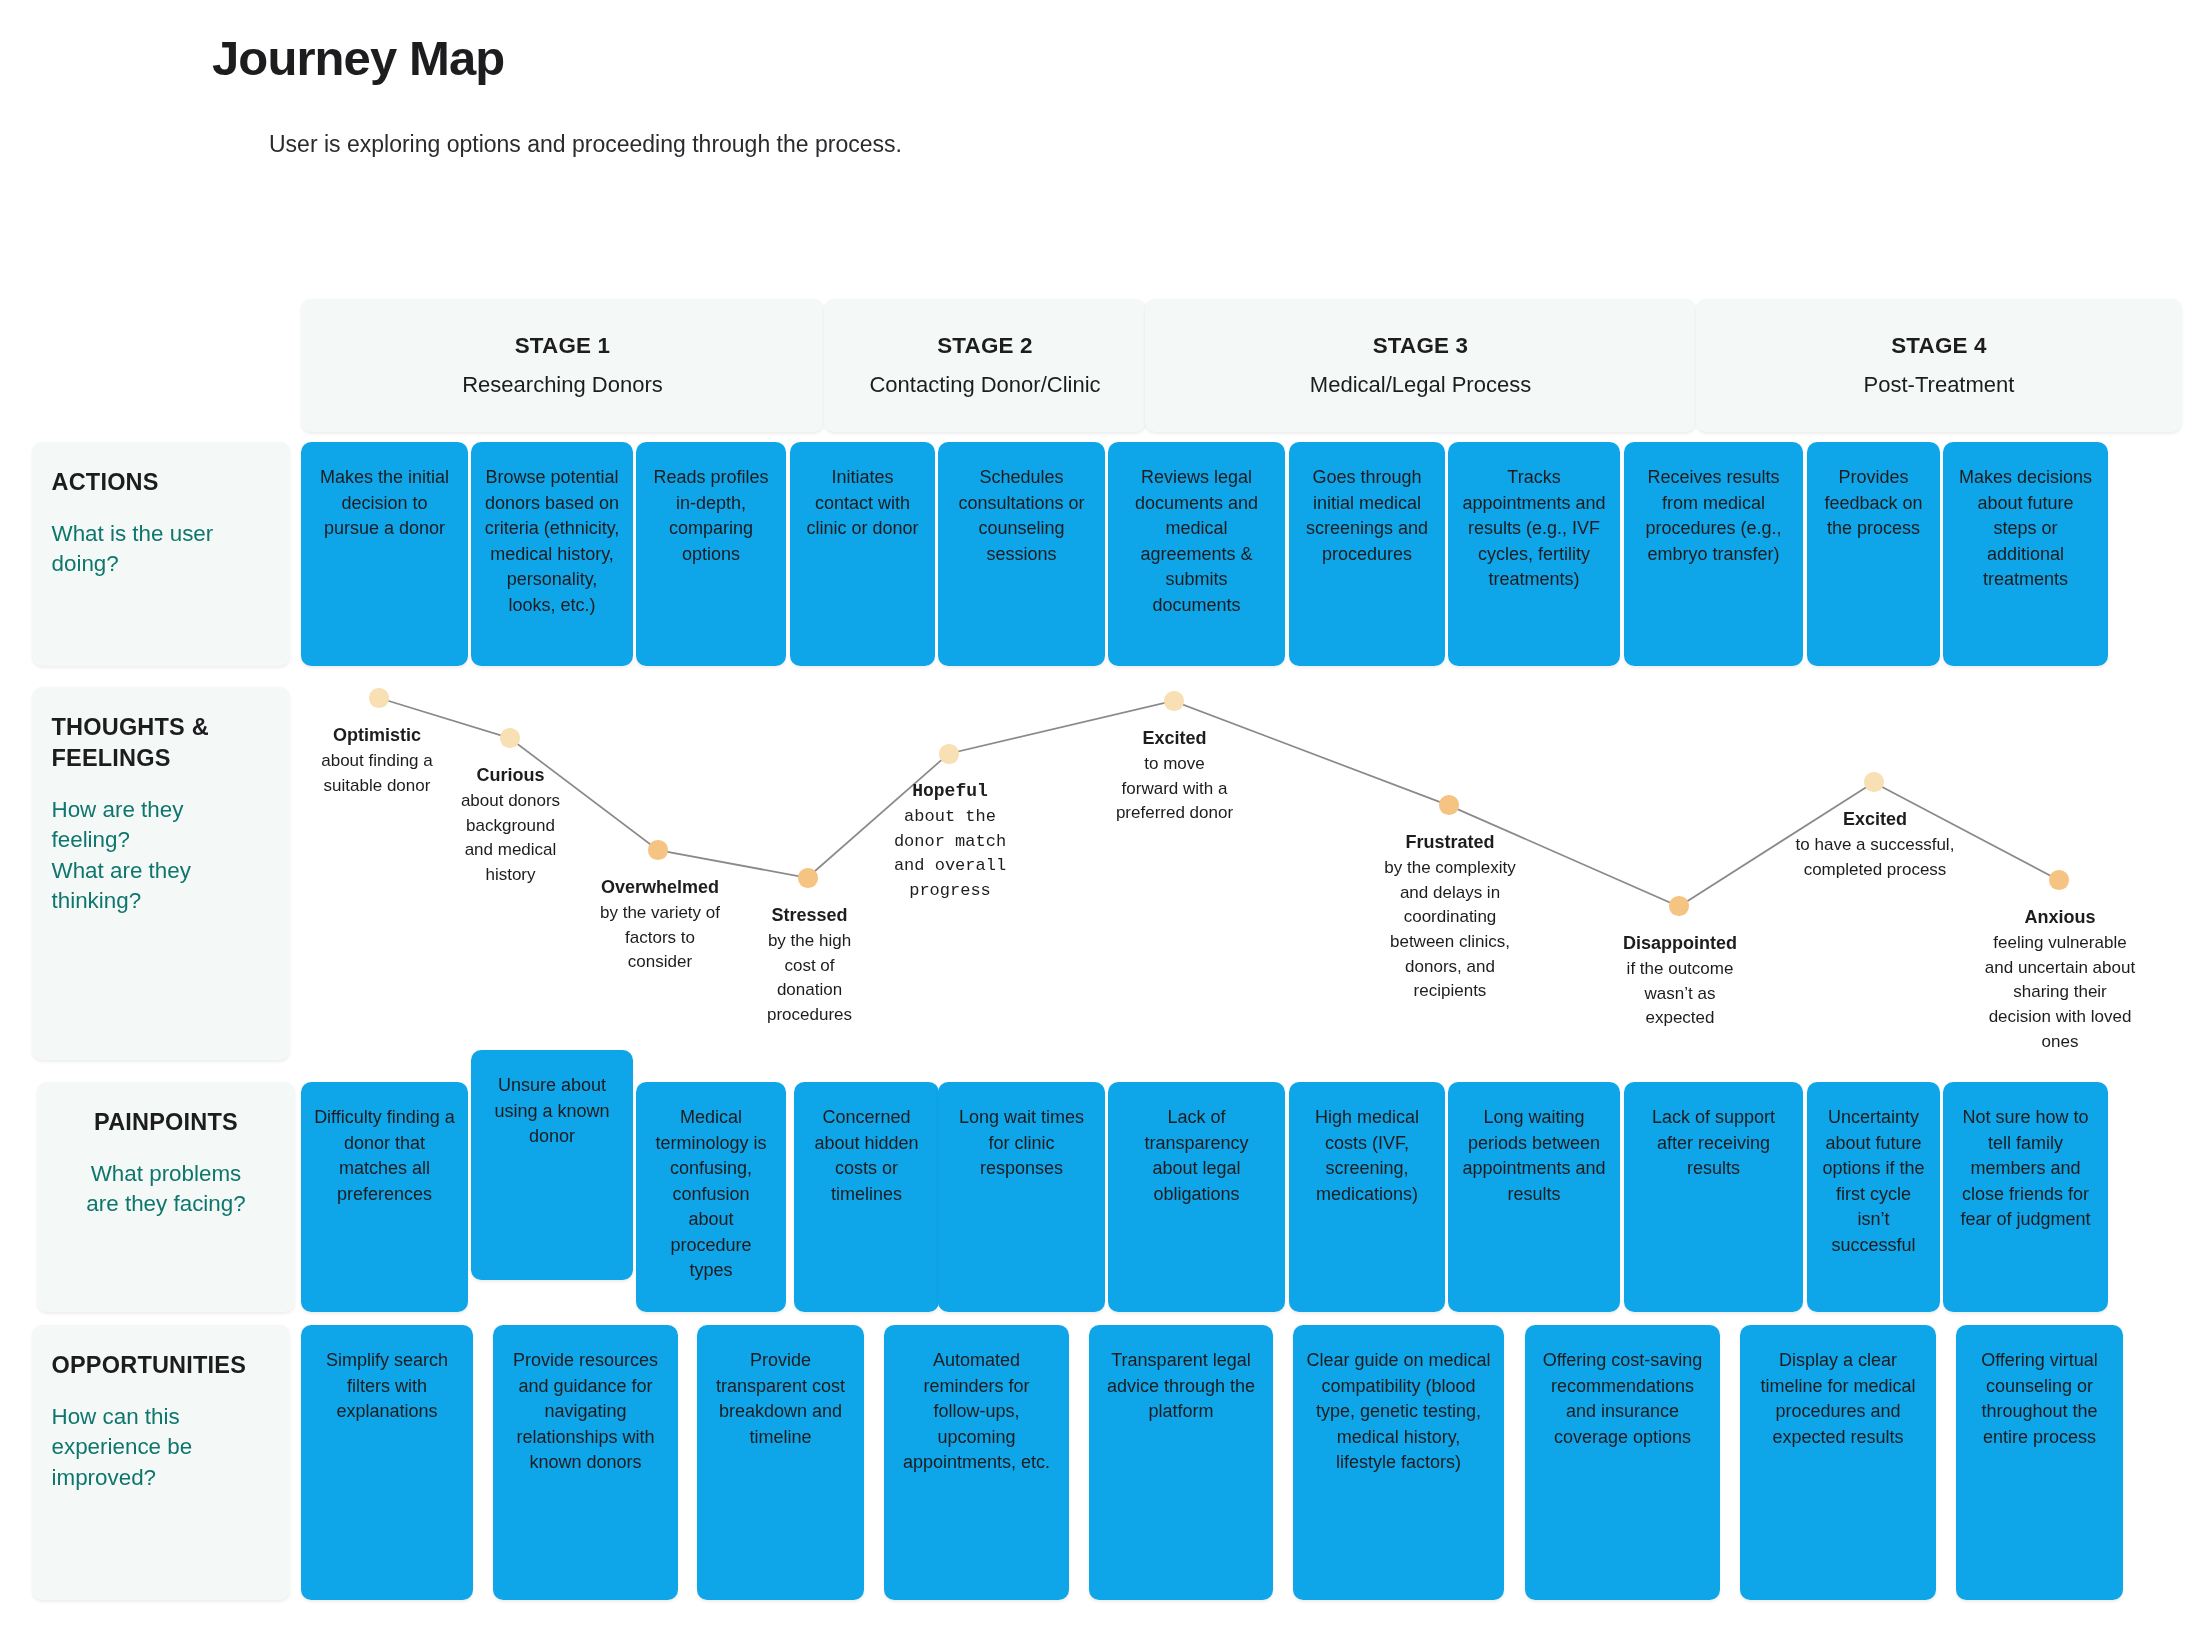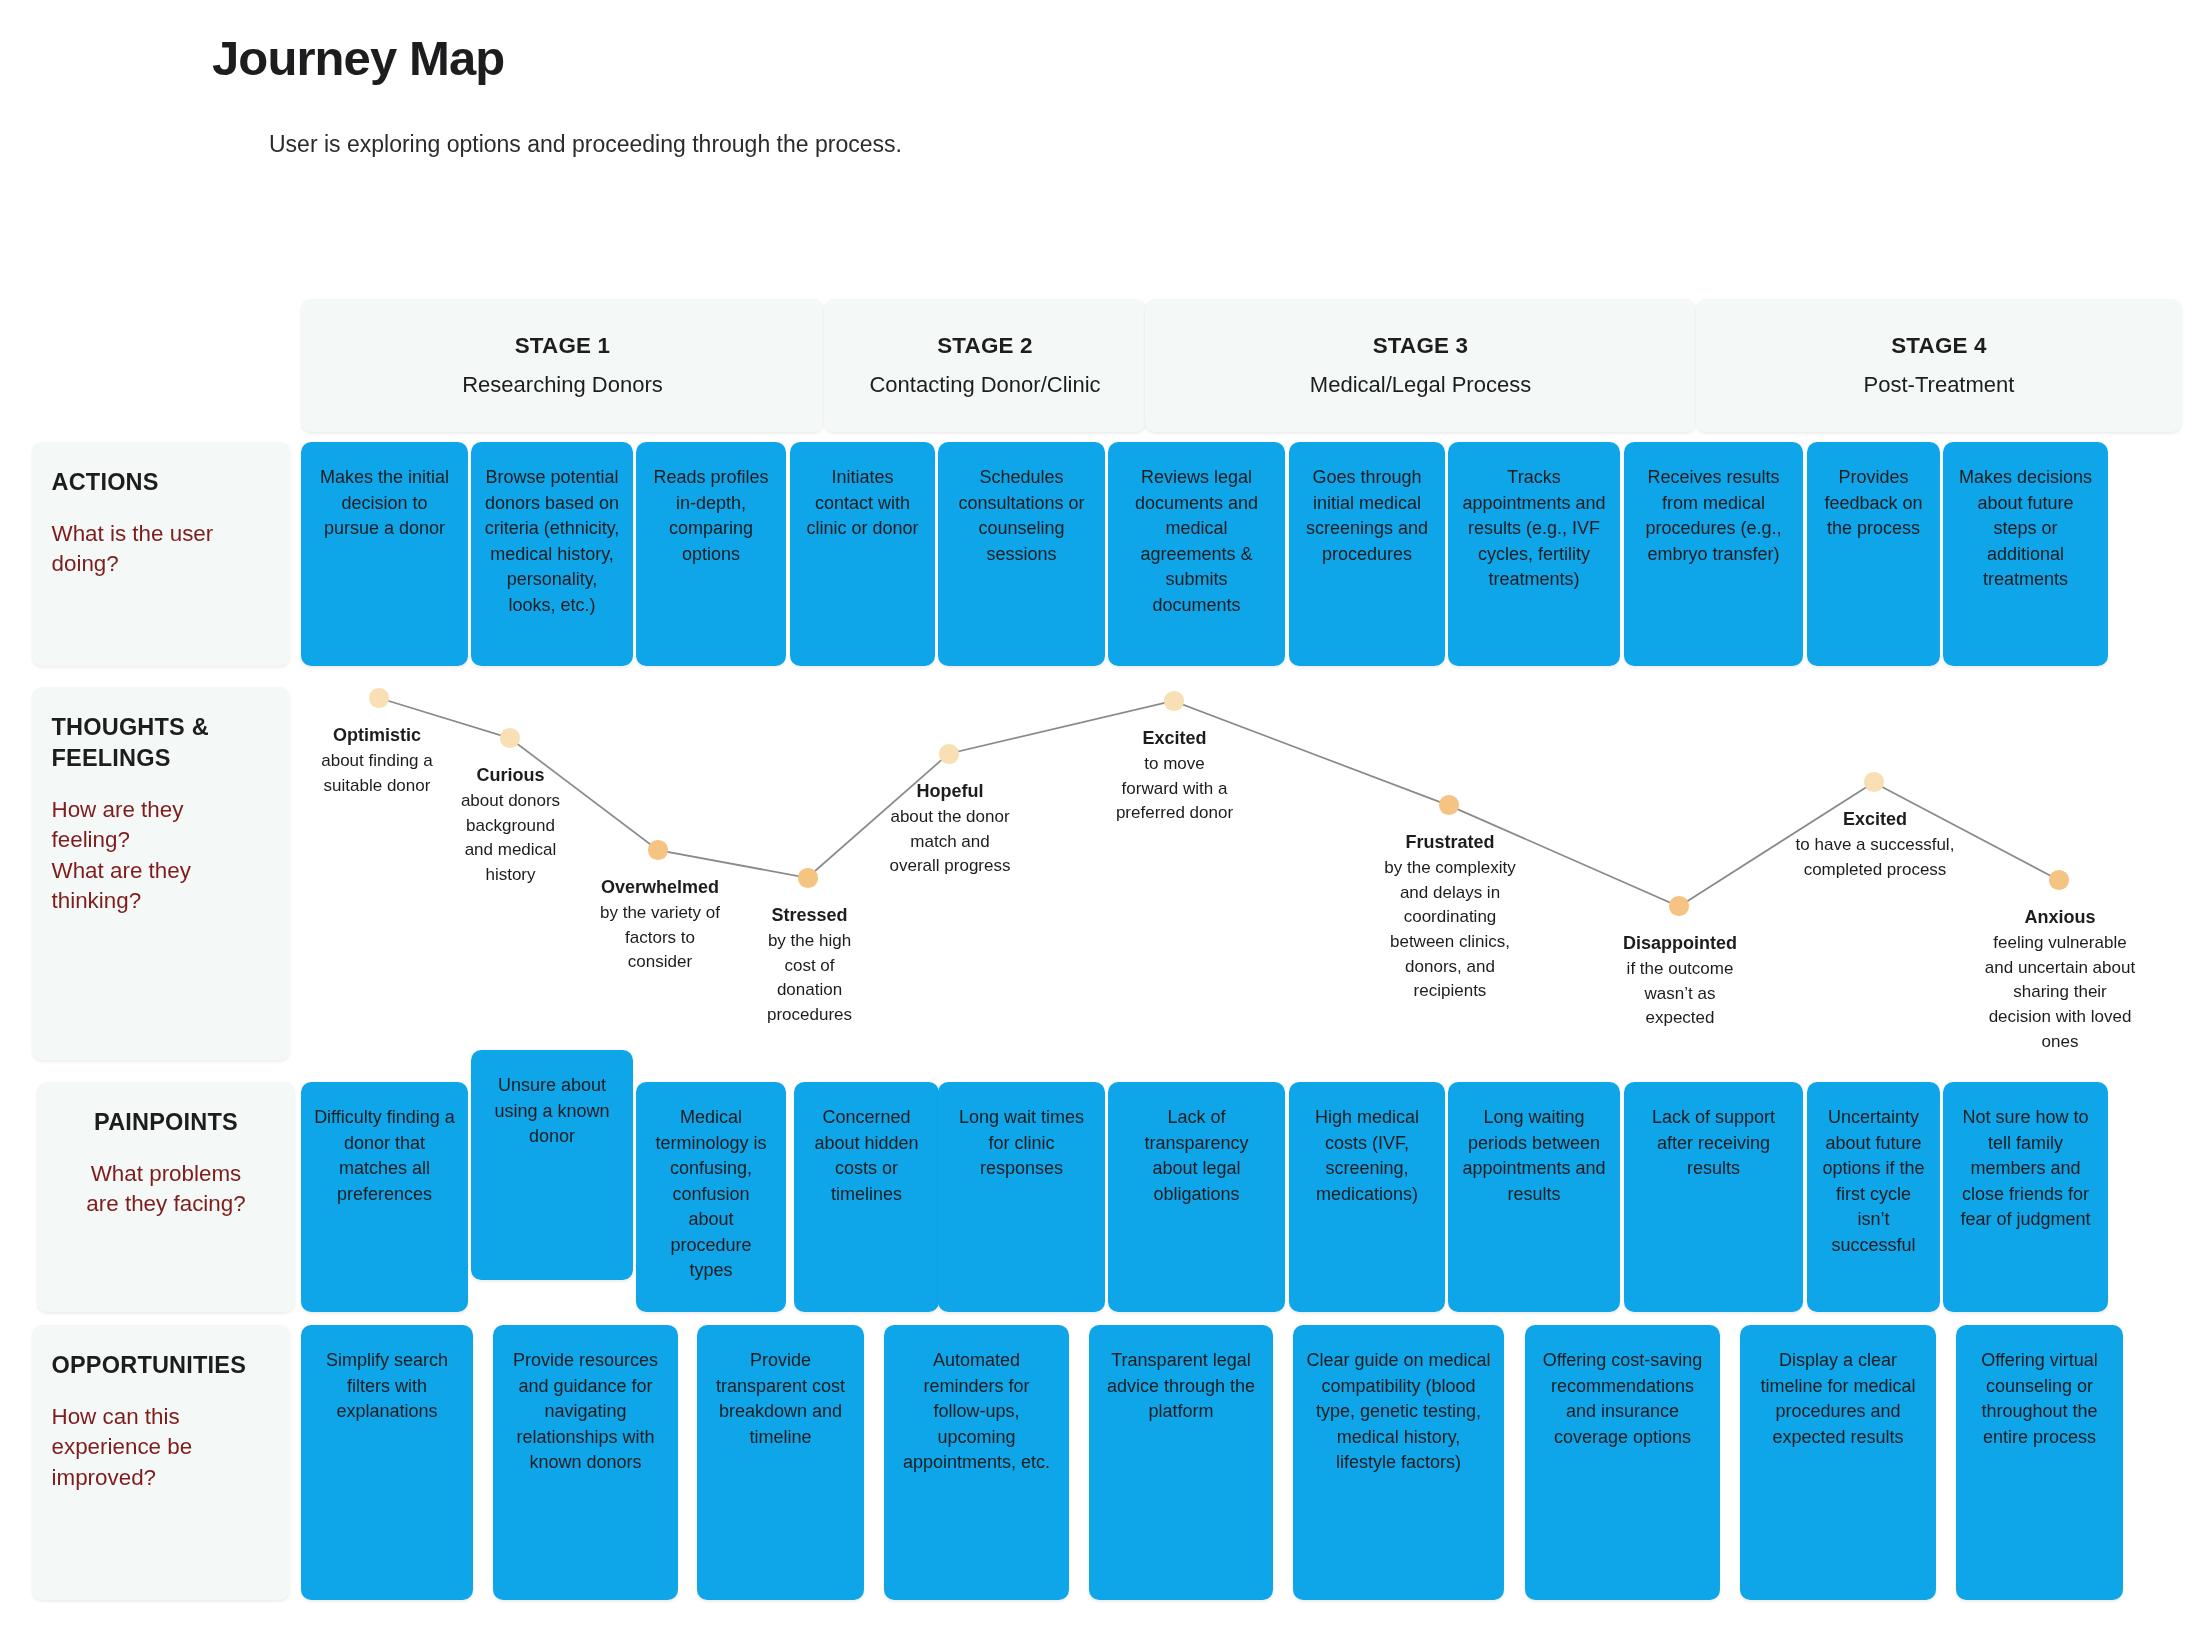--- a/index.html
+++ b/index.html
@@ -102,21 +102,21 @@
     font-weight: 700;
     letter-spacing: 0.2px;
     color: #1d1d1f;
     line-height: 1.32;
     margin-bottom: 20.7px;
     white-space: pre-line;
   }
   .rowlabel .rl-sub {
     font-size: 22.4px;
     font-weight: 400;
-    color: #7f1d1d;
+    color: #0f766e;
     line-height: 1.36;
     white-space: pre-line;
   }
 
   
   .curve-layer {
     position: absolute;
     left: 0; top: 0;
     width: 2205px; height: 1651px;
     pointer-events: none;
@@ -308,21 +308,21 @@
       <div class="emo" style="width: 132px; left: 594px; top: 874px;">
         <span class="emo-name">Overwhelmed</span>
         <span class="emo-desc">by the variety of factors to consider</span>
       </div>
       <div class="dot" style="width: 19.5px; height: 19.5px; left: 798px; top: 868px; background: rgb(245, 195, 130);"></div>
       <div class="emo" style="width: 103px; left: 758px; top: 902px;">
         <span class="emo-name">Stressed</span>
         <span class="emo-desc">by the high cost of donation procedures</span>
       </div>
       <div class="dot" style="width: 19.5px; height: 19.5px; left: 939px; top: 744px; background: rgb(248, 223, 180);"></div>
-      <div class="emo" style="width: 124px; left: 888px; top: 778px;">
+      <div class="emo" style="width: 124px; left: 888px; top: 778px; font-family: Liberation Mono, monospace;">
         <span class="emo-name">Hopeful</span>
         <span class="emo-desc">about the donor match and overall progress</span>
       </div>
       <div class="dot" style="width: 19.5px; height: 19.5px; left: 1164px; top: 691px; background: rgb(248, 223, 180);"></div>
       <div class="emo" style="width: 121px; left: 1114px; top: 725px;">
         <span class="emo-name">Excited</span>
         <span class="emo-desc">to move forward with a preferred donor</span>
       </div>
       <div class="dot" style="width: 19.5px; height: 19.5px; left: 1439px; top: 795px; background: rgb(245, 195, 130);"></div>
       <div class="emo" style="width: 154px; left: 1373px; top: 829px;">

